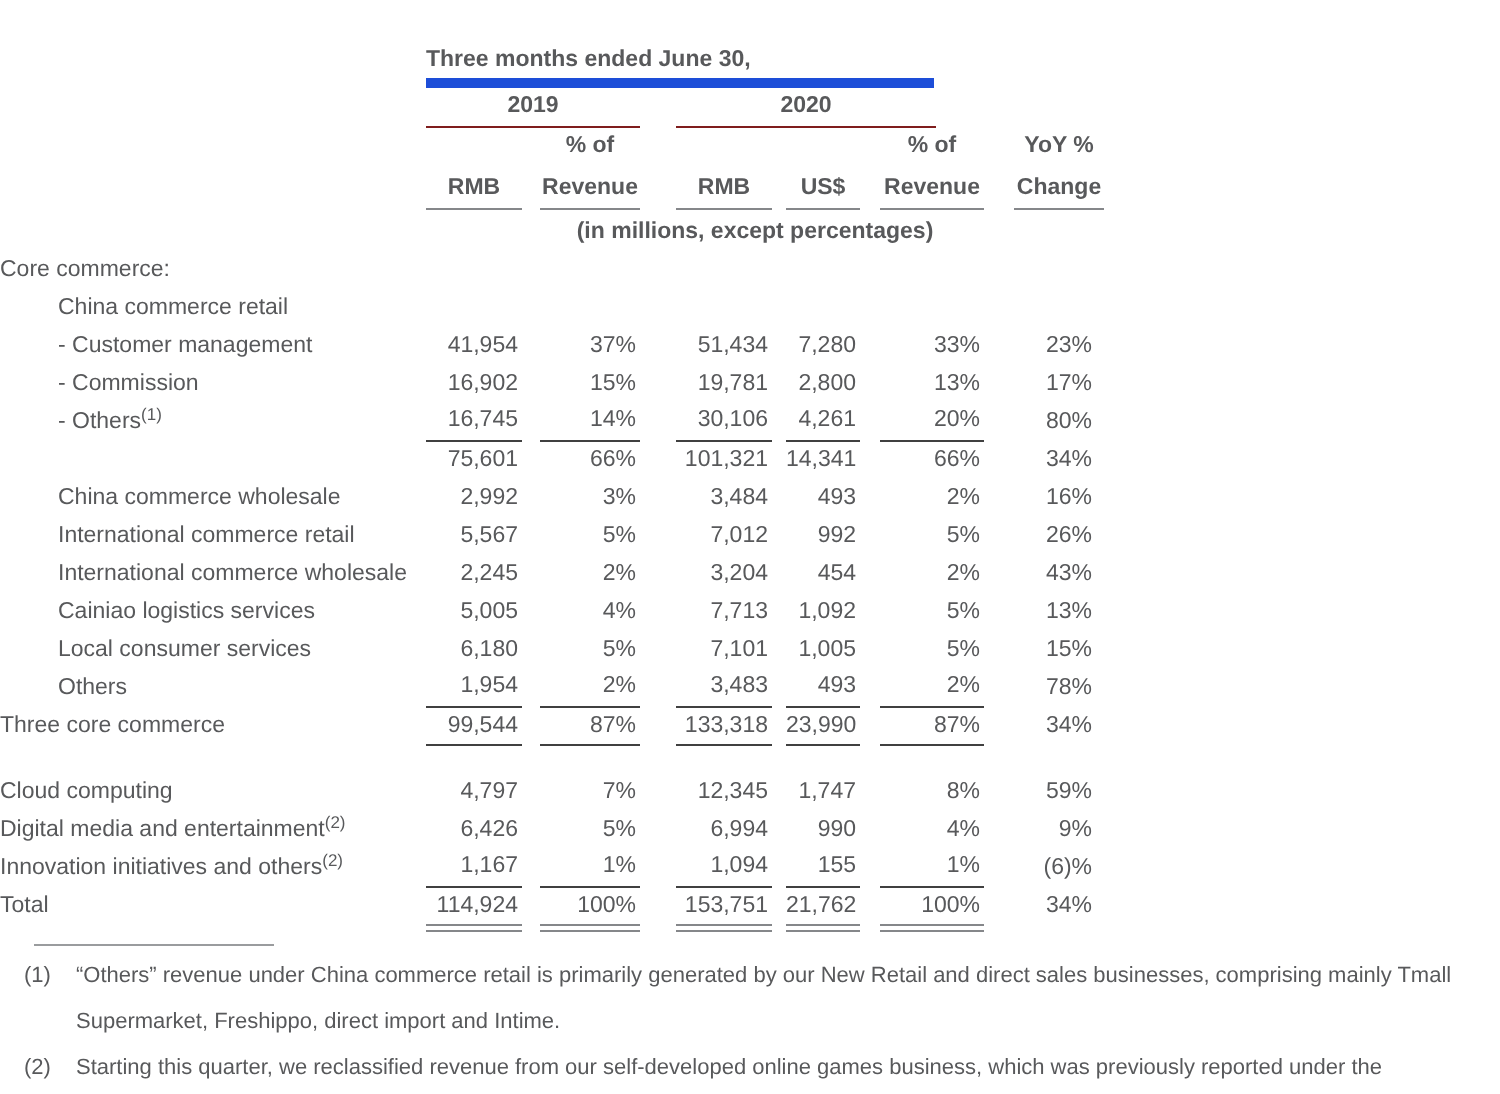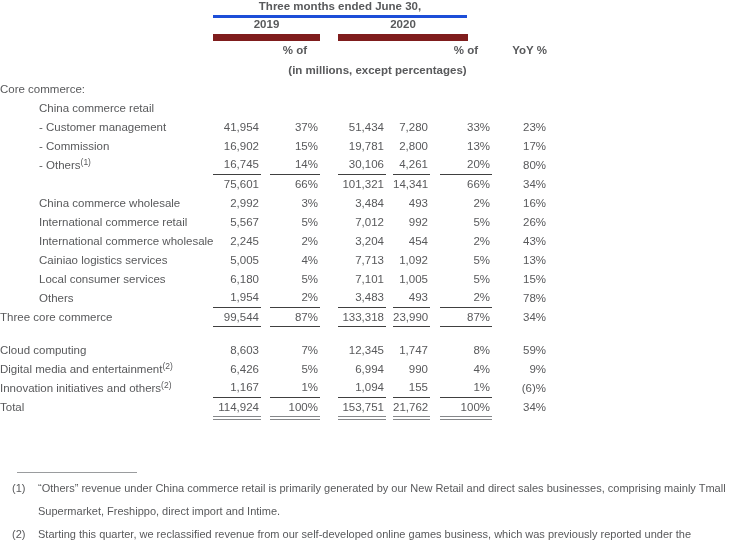--- a/index.html
+++ b/index.html
@@ -13,39 +13,39 @@
     position:absolute;top:0;left:0;font-size:11.5px;color:#58595b;
   }
   td{padding:0;margin:0;vertical-align:middle;white-space:nowrap;overflow:visible;}
   
   tr.hr1{height:17px;}
   tr.hr2{height:20px;}
   tr.hr3{height:17px;}
   tr.hr4{height:23px;}
   tr.hr5{height:21px;}
   .span-rule{
-    border-bottom:3px solid #1d4ed8;text-align:center;font-weight:bold;
-    margin-right:25px;padding-bottom:3px;
+    border-bottom:5px solid #1d4ed8;text-align:left;font-weight:bold;
+    margin-right:25px;padding-bottom:3px;margin-top:24px;
   }
   .yr{
-    border-bottom:7px solid #7f1d1d;text-align:center;font-weight:bold;
+    border-bottom:1px solid #7f1d1d;text-align:center;font-weight:bold;
     padding-bottom:4px;
   }
   .yr20{margin-right:24px;}
   .ctr{text-align:center;}
   .b{font-weight:bold;}
   .vb{vertical-align:bottom;padding-bottom:4px;}
   .hu{border-bottom:1px solid #85878a;}
   .units{font-weight:bold;text-align:center;margin-left:50px;padding-top:3px;}
   
   tbody tr{height:19px;}
   tr.spacer{height:14px;}
   .lbl{text-align:left;}
   .ind0{padding-left:0;}
-  .ind1{padding-left:39px;}
+  .ind1{padding-left:29px;}
   .num{text-align:right;padding-right:2px;}
   .yoy{padding-right:6px;}
   .u{border-bottom:1px solid #404040;}
   .uu{border-bottom:1px solid #85878a;position:relative;}
   .uu::after{
     content:"";position:absolute;left:0;right:0;bottom:-4px;height:1px;
     background:#85878a;
   }
   sup{font-size:8.5px;vertical-align:4px;line-height:0;}
   
@@ -101,20 +101,34 @@
       <td class="ctr b">% of</td>
       <td></td>
       <td></td>
         <td></td>
         <td></td>
         <td></td>
       <td class="ctr b">% of</td>
       <td></td>
       <td class="ctr b">YoY %</td>
     </tr>
+    <tr class="hr4">
+      <td></td>
+      <td class="ctr b vb hu">RMB</td>
+      <td></td>
+      <td class="ctr b vb hu">Revenue</td>
+      <td></td>
+      <td class="ctr b vb hu">RMB</td>
+      <td></td>
+      <td class="ctr b vb hu">US$</td>
+      <td></td>
+      <td class="ctr b vb hu">Revenue</td>
+      <td></td>
+      <td class="ctr b vb hu">Change</td>
+    </tr>
     <tr class="hr5">
       <td></td>
       <td colspan="9">
         <div class="units">(in millions, except percentages)</div>
       </td>
       <td></td>
         <td></td>
     </tr>
   </thead>
   <tbody>
@@ -298,21 +312,21 @@
         <td class="g"></td>
         <td class="num u">87%</td>
         <td class="g"></td>
         <td class="num yoy">34%</td>
       </tr>
       <tr class="spacer">
         <td colspan="12"></td>
       </tr>
       <tr>
         <td class="lbl ind0">Cloud computing</td>
-        <td class="num">8,603</td>
+        <td class="num">4,797</td>
         <td class="g"></td>
         <td class="num">7%</td>
         <td class="g"></td>
         <td class="num">12,345</td>
         <td class="g"></td>
         <td class="num">1,747</td>
         <td class="g"></td>
         <td class="num">8%</td>
         <td class="g"></td>
         <td class="num yoy">59%</td>

